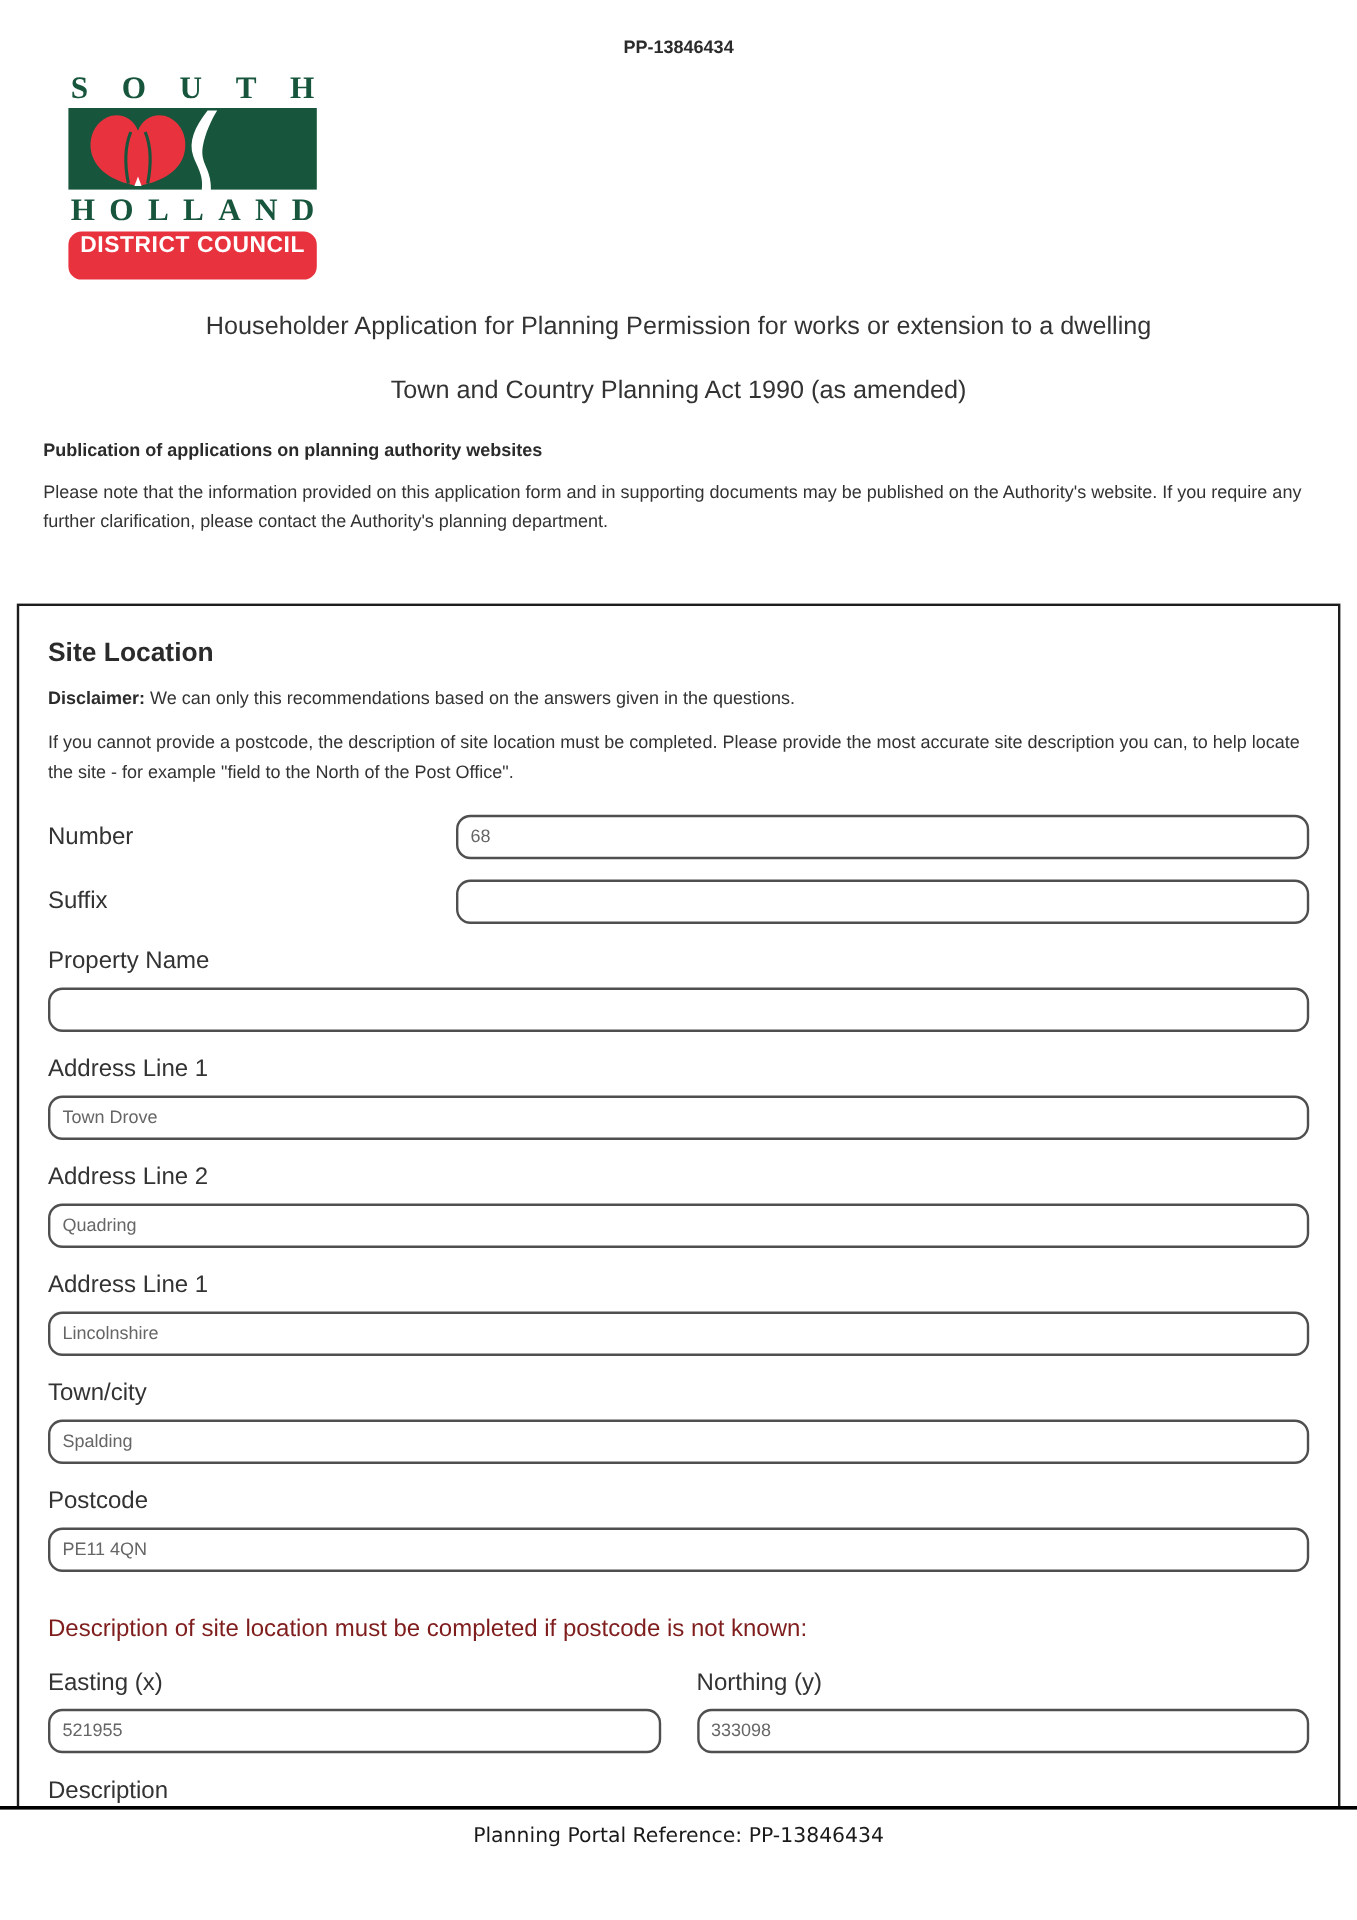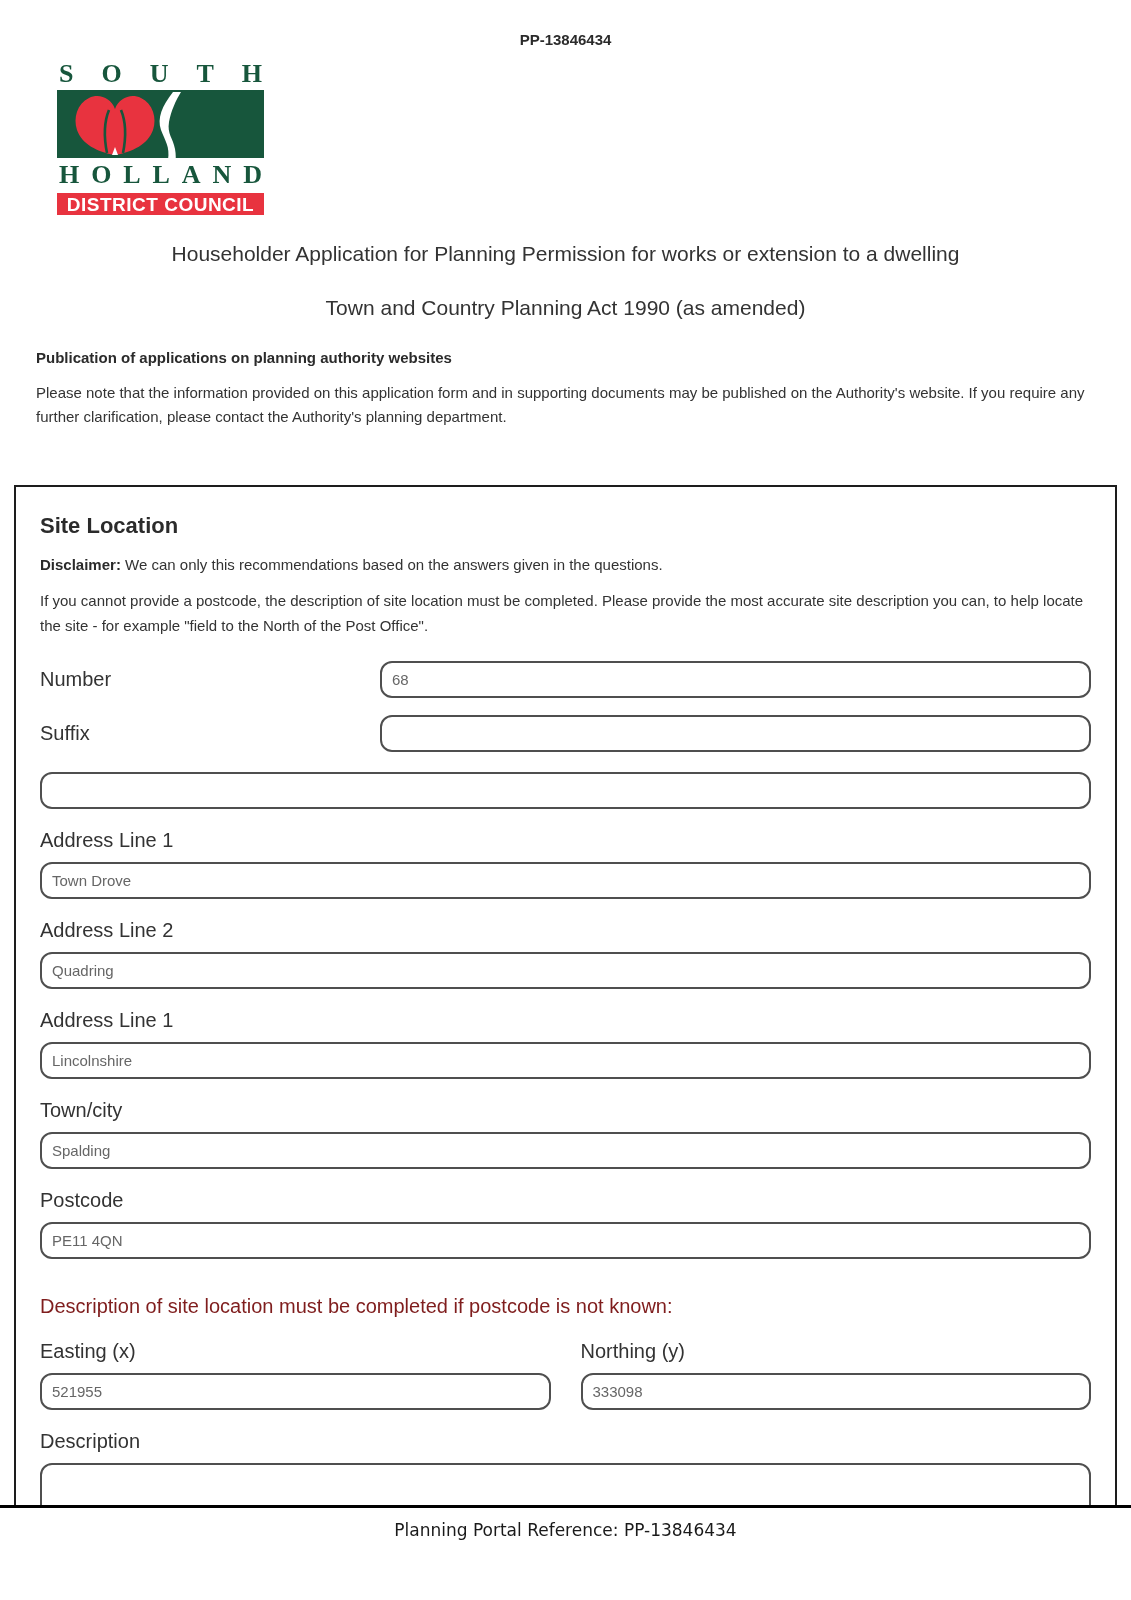--- a/index.html
+++ b/index.html
@@ -42,24 +42,25 @@
   .logo-rect-wrap { margin-top: 3px; height: 68px; }
   .logo-rect-wrap svg { overflow: visible; display: block; }
   .logo-word.second { margin-top: 4px; }
   .logo-redbar {
     margin-top: 5px;
     background: #e8333f;
     color: #ffffff;
     font-weight: bold;
     font-size: 19px;
     line-height: 24px;
-    height: 22px;
+    height: 40px;
     text-align: center;
     letter-spacing: 0.5px;
     white-space: nowrap;
+    border-radius: 11px;
   }
   
   .doc-title {
     margin-top: 27px;
     text-align: center;
     font-size: 21px;
     color: #333333;
   }
   .doc-subtitle {
     margin-top: 30px;
@@ -222,20 +223,21 @@
         <span class="field-label">Number</span>
         <input type="text" value="68" style="">
       </div>
 
       <div class="row-inline">
         <span class="field-label">Suffix</span>
         <input type="text" value="" style="">
       </div>
 
       <div class="row-stacked">
+        <span class="field-label">Property Name</span>
         <input type="text" value="" style="">
       </div>
 
       <div class="row-stacked">
         <span class="field-label">Address Line 1</span>
         <input type="text" value="Town Drove" style="">
       </div>
 
       <div class="row-stacked">
         <span class="field-label">Address Line 2</span>

